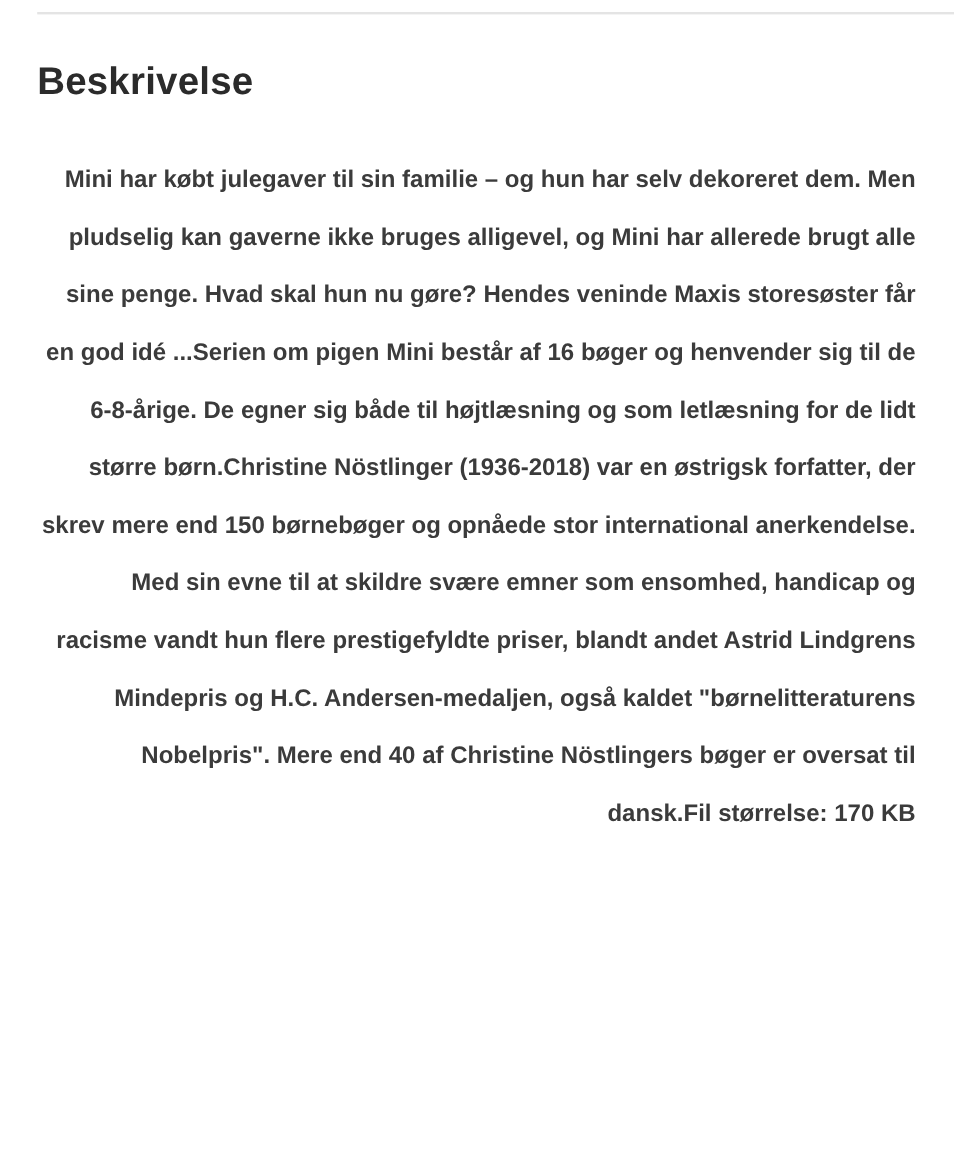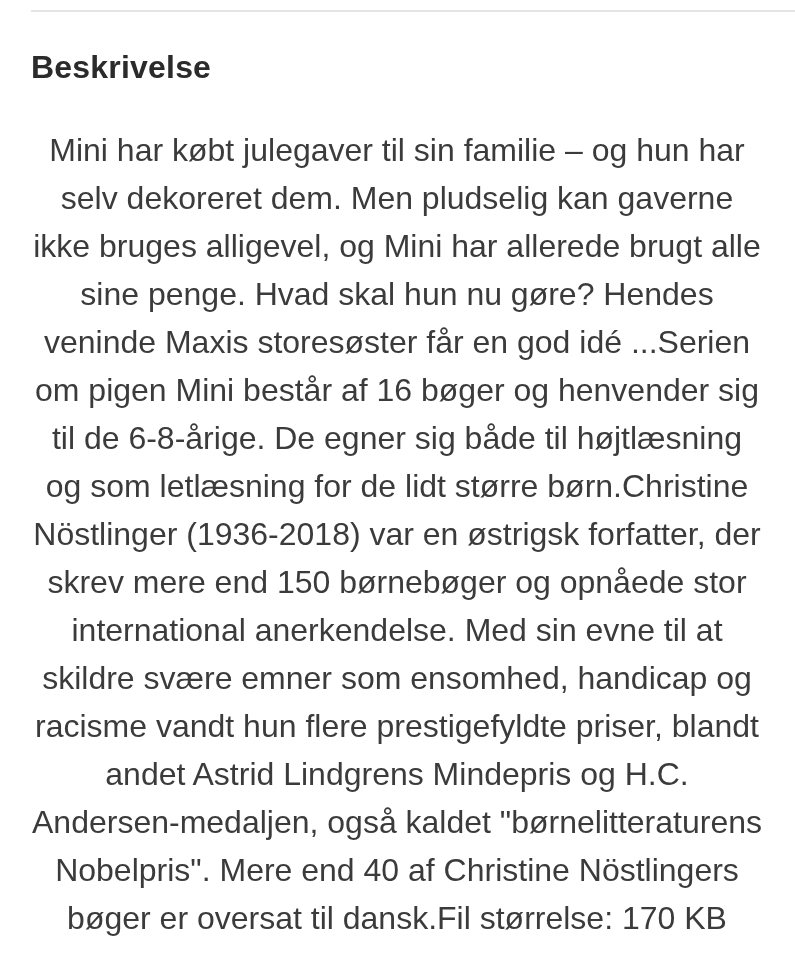--- a/index.html
+++ b/index.html
@@ -25,27 +25,27 @@
   }
   .section-title {
     font-size: 32px;
     font-weight: 700;
     line-height: 38px;
     letter-spacing: 0.2px;
     color: var(--heading_text, #2b2b2b);
     margin: 36px 0 0 0;
   }
   .section-body {
-    font-size: 32px;
-    font-weight: 400;
+    font-size: 20px;
+    font-weight: 700;
     line-height: 48px;
     letter-spacing: 0;
     color: var(--body_text, #3b3b3b);
     margin: 40px 0 0 0;
-    text-align: center;
+    text-align: right;
   }
 </style>
 </head>
 <body>
 
 <div class="page">
   <hr class="divider">
   <h2 class="section-title">Beskrivelse</h2>
   <p class="section-body">Mini har købt julegaver til sin familie – og hun har selv dekoreret dem. Men pludselig kan gaverne ikke bruges alligevel, og Mini har allerede brugt alle sine penge. Hvad skal hun nu gøre? Hendes veninde Maxis storesøster får en god idé ...Serien om pigen Mini består af 16 bøger og henvender sig til de 6-8-årige. De egner sig både til højtlæsning og som letlæsning for de lidt større børn.Christine Nöstlinger (1936-2018) var en østrigsk forfatter, der skrev mere end 150 børnebøger og opnåede stor international anerkendelse. Med sin evne til at skildre svære emner som ensomhed, handicap og racisme vandt hun flere prestigefyldte priser, blandt andet Astrid Lindgrens Mindepris og H.C. Andersen-medaljen, også kaldet "børnelitteraturens Nobelpris". Mere end 40 af Christine Nöstlingers bøger er oversat til dansk.Fil størrelse: 170 KB</p>
 </div>

